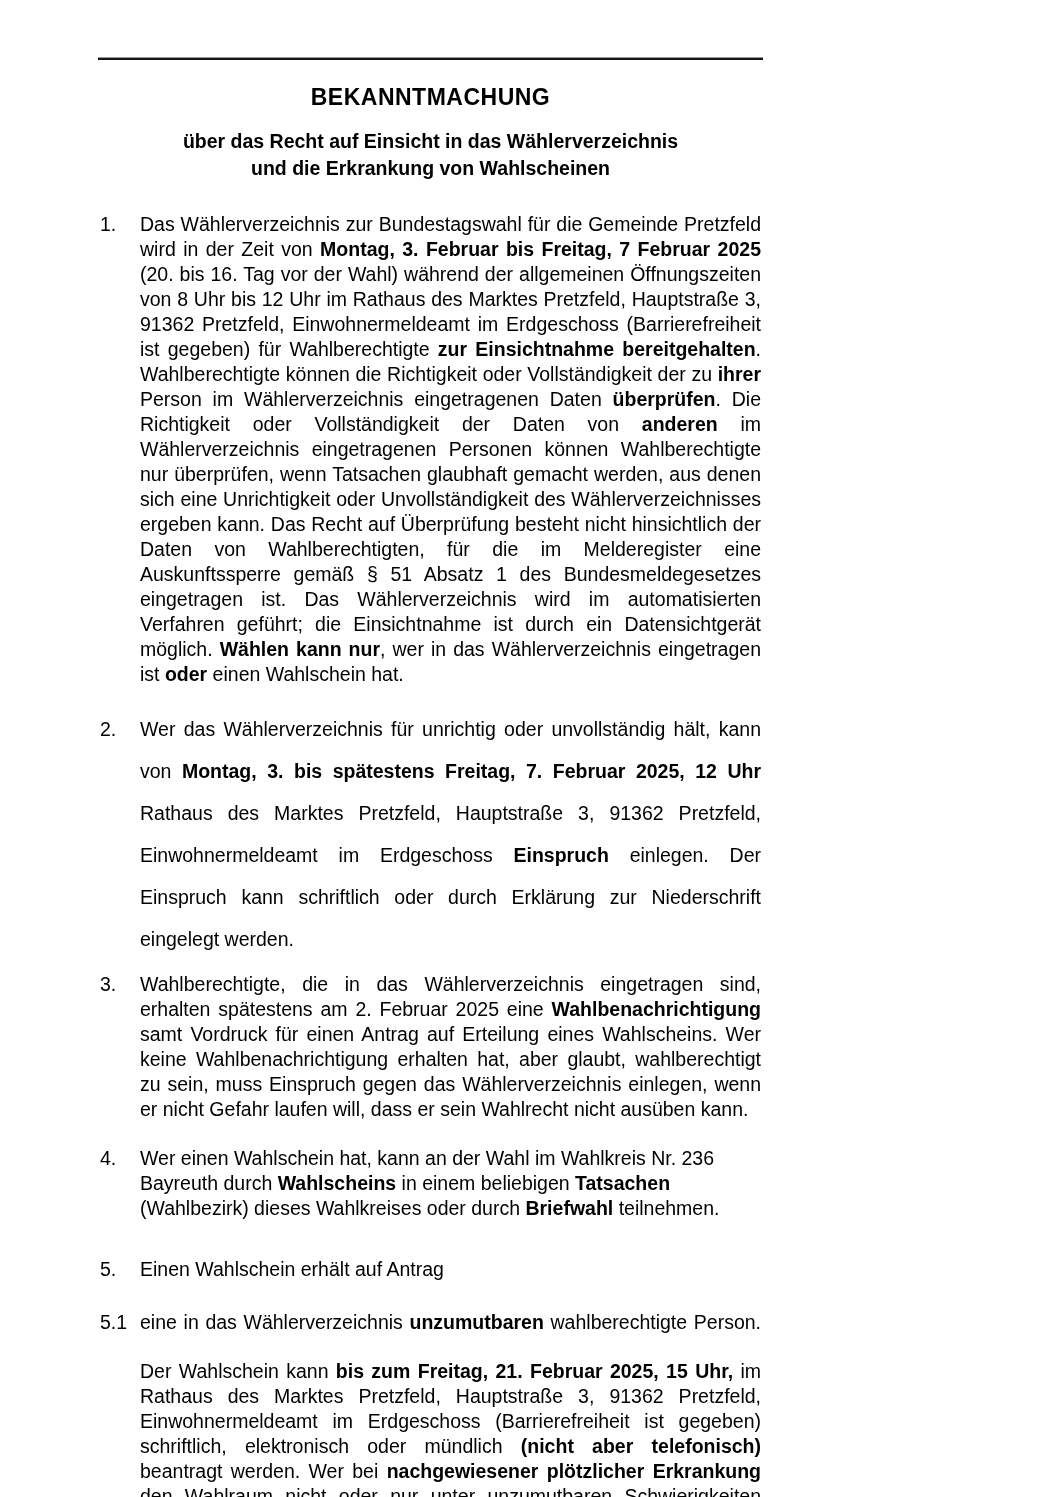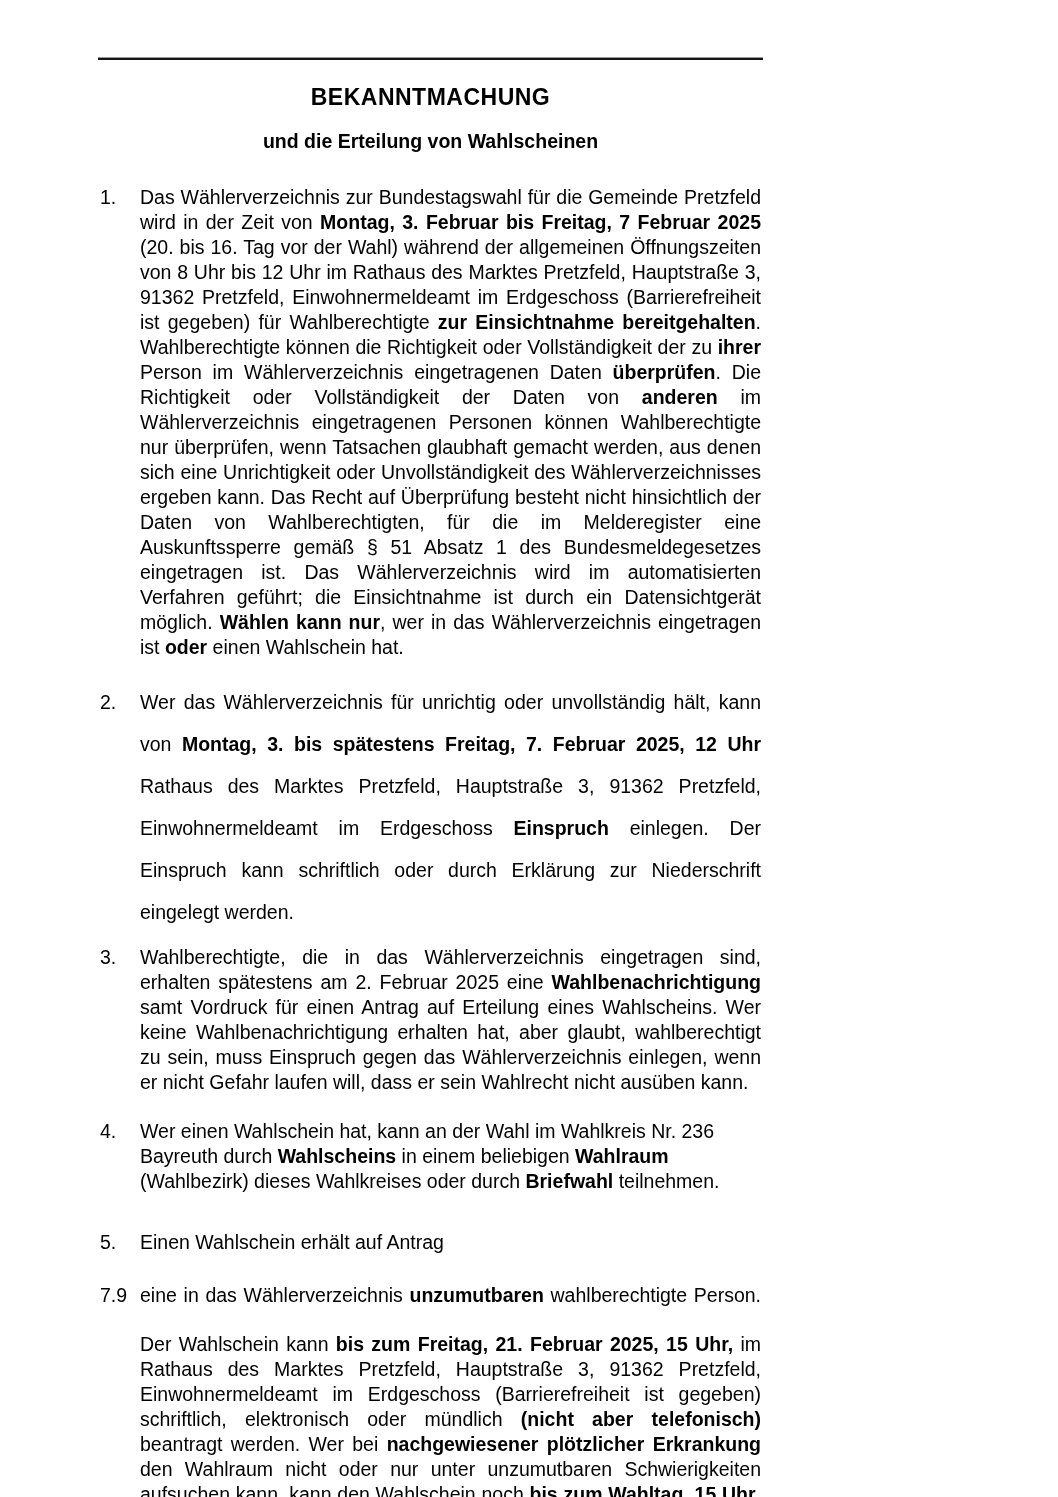--- a/index.html
+++ b/index.html
@@ -70,45 +70,46 @@
   }
   b { font-weight: bold; }
 </style>
 </head>
 <body>
 
 <div class="page">
   <div class="rule"></div>
   <h1 class="title">BEKANNTMACHUNG</h1>
   <div class="subtitle">
-    <div>und die Erteilung von Wahlscheinen</div>
+    <div>über das Recht auf Einsicht in das Wählerverzeichnis</div>
+    <div>und die Erkrankung von Wahlscheinen</div>
   </div>
   <main class="content">
       <div class="para justify" style="margin-top: 30px;">
         <div class="num">1.</div>
         <div class="body"><span>Das Wählerverzeichnis zur Bundestagswahl für die Gemeinde Pretzfeld wird in der Zeit von </span><b>Montag, 3. Februar bis Freitag, 7 Februar 2025</b><span> (20. bis 16. Tag vor der Wahl) während der allgemeinen Öffnungszeiten von 8 Uhr bis 12 Uhr im Rathaus des Marktes Pretzfeld, Hauptstraße 3, 91362 Pretzfeld, Einwohnermeldeamt im Erdgeschoss (Barrierefreiheit ist gegeben) für Wahlberechtigte </span><b>zur Einsichtnahme bereitgehalten</b><span>. Wahlberechtigte können die Richtigkeit oder Vollständigkeit der zu </span><b>ihrer</b><span> Person im Wählerverzeichnis eingetragenen Daten </span><b>überprüfen</b><span>. Die Richtigkeit oder Vollständigkeit der Daten von </span><b>anderen</b><span> im Wählerverzeichnis eingetragenen Personen können Wahlberechtigte nur überprüfen, wenn Tatsachen glaubhaft gemacht werden, aus denen sich eine Unrichtigkeit oder Unvollständigkeit des Wählerverzeichnisses ergeben kann. Das Recht auf Überprüfung besteht nicht hinsichtlich der Daten von Wahlberechtigten, für die im Melderegister eine Auskunftssperre gemäß § 51 Absatz 1 des Bundesmeldegesetzes eingetragen ist. Das Wählerverzeichnis wird im automatisierten Verfahren geführt; die Einsichtnahme ist durch ein Datensichtgerät möglich. </span><b>Wählen kann nur</b><span>, wer in das Wählerverzeichnis eingetragen ist </span><b>oder</b><span> einen Wahlschein hat.</span></div>
       </div>
       <div class="para justify wide" style="margin-top: 21px;">
         <div class="num">2.</div>
         <div class="body"><span>Wer das Wählerverzeichnis für unrichtig oder unvollständig hält, kann von </span><b>Montag, 3. bis spätestens Freitag, 7. Februar 2025, 12 Uhr</b><span> Rathaus des Marktes Pretzfeld, Hauptstraße 3, 91362 Pretzfeld, Einwohnermeldeamt im Erdgeschoss </span><b>Einspruch</b><span> einlegen. Der Einspruch kann schriftlich oder durch Erklärung zur Niederschrift eingelegt werden.</span></div>
       </div>
       <div class="para justify" style="margin-top: 12px;">
         <div class="num">3.</div>
         <div class="body"><span>Wahlberechtigte, die in das Wählerverzeichnis eingetragen sind, erhalten spätestens am 2. Februar 2025 eine </span><b>Wahlbenachrichtigung</b><span> samt Vordruck für einen Antrag auf Erteilung eines Wahlscheins. Wer keine Wahlbenachrichtigung erhalten hat, aber glaubt, wahlberechtigt zu sein, muss Einspruch gegen das Wählerverzeichnis einlegen, wenn er nicht Gefahr laufen will, dass er sein Wahlrecht nicht ausüben kann.</span></div>
       </div>
       <div class="para left" style="margin-top: 24px;">
         <div class="num">4.</div>
-        <div class="body"><span>Wer einen Wahlschein hat, kann an der Wahl im Wahlkreis Nr. 236 Bayreuth durch </span><b>Wahlscheins</b><span> in einem beliebigen </span><b>Wahlraum</b><span> (Wahlbezirk) dieses Wahlkreises oder durch </span><b>Briefwahl</b><span> teilnehmen.</span></div>
+        <div class="body"><span>Wer einen Wahlschein hat, kann an der Wahl im Wahlkreis Nr. 236 Bayreuth durch </span><b>Wahlscheins</b><span> in einem beliebigen </span><b>Tatsachen</b><span> (Wahlbezirk) dieses Wahlkreises oder durch </span><b>Briefwahl</b><span> teilnehmen.</span></div>
       </div>
       <div class="para left" style="margin-top: 36px;">
         <div class="num">5.</div>
         <div class="body"><span>Einen Wahlschein erhält auf Antrag</span></div>
       </div>
       <div class="para justify-full" style="margin-top: 28px;">
-        <div class="num">7.9</div>
+        <div class="num">5.1</div>
         <div class="body"><span>eine in das Wählerverzeichnis </span><b>unzumutbaren</b><span> wahlberechtigte Person.</span></div>
       </div>
       <div class="para justify" style="margin-top: 24px;">
         <div class="num"></div>
         <div class="body"><span>Der Wahlschein kann </span><b>bis zum Freitag, 21. Februar 2025, 15 Uhr,</b><span> im Rathaus des Marktes Pretzfeld, Hauptstraße 3, 91362 Pretzfeld, Einwohnermeldeamt im Erdgeschoss (Barrierefreiheit ist gegeben) schriftlich, elektronisch oder mündlich </span><b>(nicht aber telefonisch)</b><span> beantragt werden. Wer bei </span><b>nachgewiesener plötzlicher Erkrankung</b><span> den Wahlraum nicht oder nur unter unzumutbaren Schwierigkeiten aufsuchen kann, kann den Wahlschein noch </span><b>bis zum Wahltag, 15 Uhr</b><span>, beantragen.</span></div>
       </div>
     </main>
 </div>
 
 </body></html>

